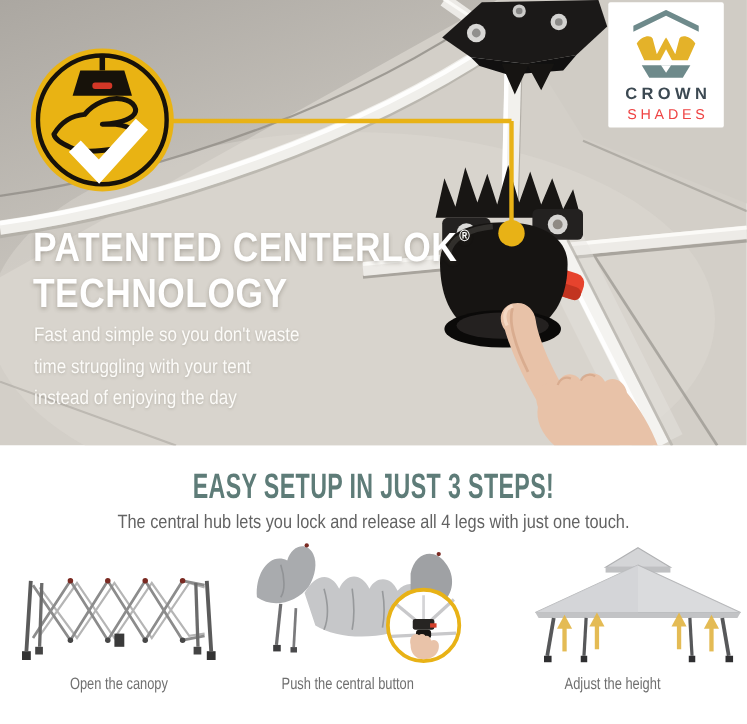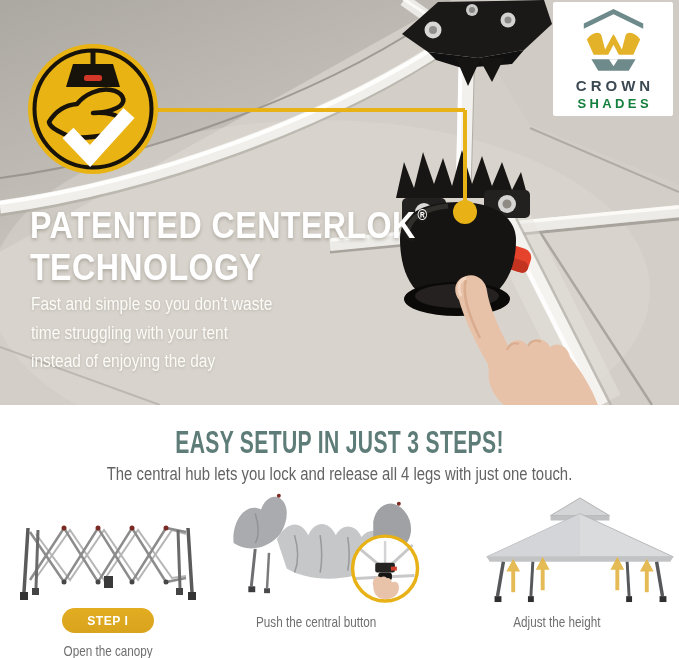--- a/index.html
+++ b/index.html
@@ -1,27 +1,27 @@
 <!DOCTYPE html>
 <html style="--accent: #e8b216; --title-color: #5e7c78; --badge-color: #d9a41d;"><head>
 <meta charset="utf-8">
 <style>
   html,body{margin:0;padding:0;background:#fff;}
   .canvas{position:relative;width:679px;height:658px;overflow:hidden;background:#fff;
           font-family:"Liberation Sans",sans-serif;}
   .photo{position:absolute;left:0;top:0;width:679px;height:405px;overflow:hidden;}
   .photo svg.scene{position:absolute;left:0;top:0;display:block;}
   .hero-icon{position:absolute;left:27px;top:43px;width:132px;height:132px;}
-  .logo{position:absolute;left:553px;top:2px;width:120px;height:114px;background:#fff;
+  .logo{position:absolute;left:553px;top:2px;width:105px;height:114px;background:#fff;
         border-radius:2px;display:flex;flex-direction:column;align-items:center;
         padding-top:7px;box-sizing:border-box;}
   .logo-line1{font-weight:bold;font-size:15px;letter-spacing:4px;margin-right:-4px;
               color:#3c4952;margin-top:5px;line-height:16px;}
-  .logo-line2{font-weight:bold;font-size:13px;letter-spacing:3.4px;margin-right:-3.4px;
-              color:#15803d;margin-top:2px;line-height:15px;}
+  .logo-line2{font-weight:normal;font-size:13px;letter-spacing:3.4px;margin-right:-3.4px;
+              color:#ef4444;margin-top:2px;line-height:15px;}
   .headline{position:absolute;left:30px;top:194px;margin:0;color:#fff;font-weight:bold;
             font-size:37px;line-height:42px;letter-spacing:.5px;white-space:nowrap;
             transform:scaleX(.87);transform-origin:0 0;
             text-shadow:0 2px 4px rgba(70,62,50,.30);}
   .headline .reg{font-size:15px;vertical-align:18px;margin-left:2px;letter-spacing:0;}
   .headline .l2{display:block;}
   .desc{position:absolute;left:31px;top:290px;margin:0;color:#fcfbf8;font-size:18px;
         line-height:28.5px;transform:scaleX(.86);transform-origin:0 0;
         text-shadow:0 1px 3px rgba(70,62,50,.22);white-space:nowrap;}
   .setup-title{position:absolute;left:0;top:424px;width:679px;margin:0;text-align:center;
@@ -191,23 +191,20 @@
             <circle cx="80" cy="24" r="2.5" fill="#7a2a22"></circle>
           <circle cx="114" cy="24" r="2.5" fill="#7a2a22"></circle>
             <circle cx="148" cy="24" r="2.5" fill="#7a2a22"></circle>
           <circle cx="46" cy="78" r="2.5" fill="#474747"></circle>
             <circle cx="80" cy="78" r="2.5" fill="#474747"></circle>
           <circle cx="114" cy="78" r="2.5" fill="#474747"></circle>
             <circle cx="148" cy="78" r="2.5" fill="#474747"></circle>
           <rect x="86" y="72" width="9" height="12" fill="#3a3a3a"></rect>
         </svg>
       </div>
-      <div class="badge">
-          <span>STEP I</span>
-        </div>
       <div class="caption">Open the canopy</div>
     </div>
 
     <div class="step step-2">
       <div class="illus">
         <svg width="210" height="120" viewBox="0 0 210 122">
           <path d="M8,60 C6,38 20,18 36,26 C40,12 54,8 60,20 C64,28 62,40 56,50 C44,66 22,70 8,60 Z" fill="#a9abae"></path>
           <path d="M52,56 C62,38 76,36 84,52 C90,38 104,36 112,52 C118,40 132,40 138,54 C146,44 158,46 162,58 L154,84 C128,100 84,100 62,86 Z" fill="#c6c7c9"></path>
           <path d="M150,38 C154,18 172,14 182,28 C192,40 190,58 178,66 C166,72 154,66 150,56 Z" fill="#9fa1a4"></path>
           <path d="M70,52 C74,66 74,80 70,90 M96,52 C98,66 98,80 96,90 M124,54 C126,66 126,78 124,88 M30,30 C34,42 34,54 30,60" stroke="#8b8d90" stroke-width="1.5" fill="none" opacity="0.8"></path>

